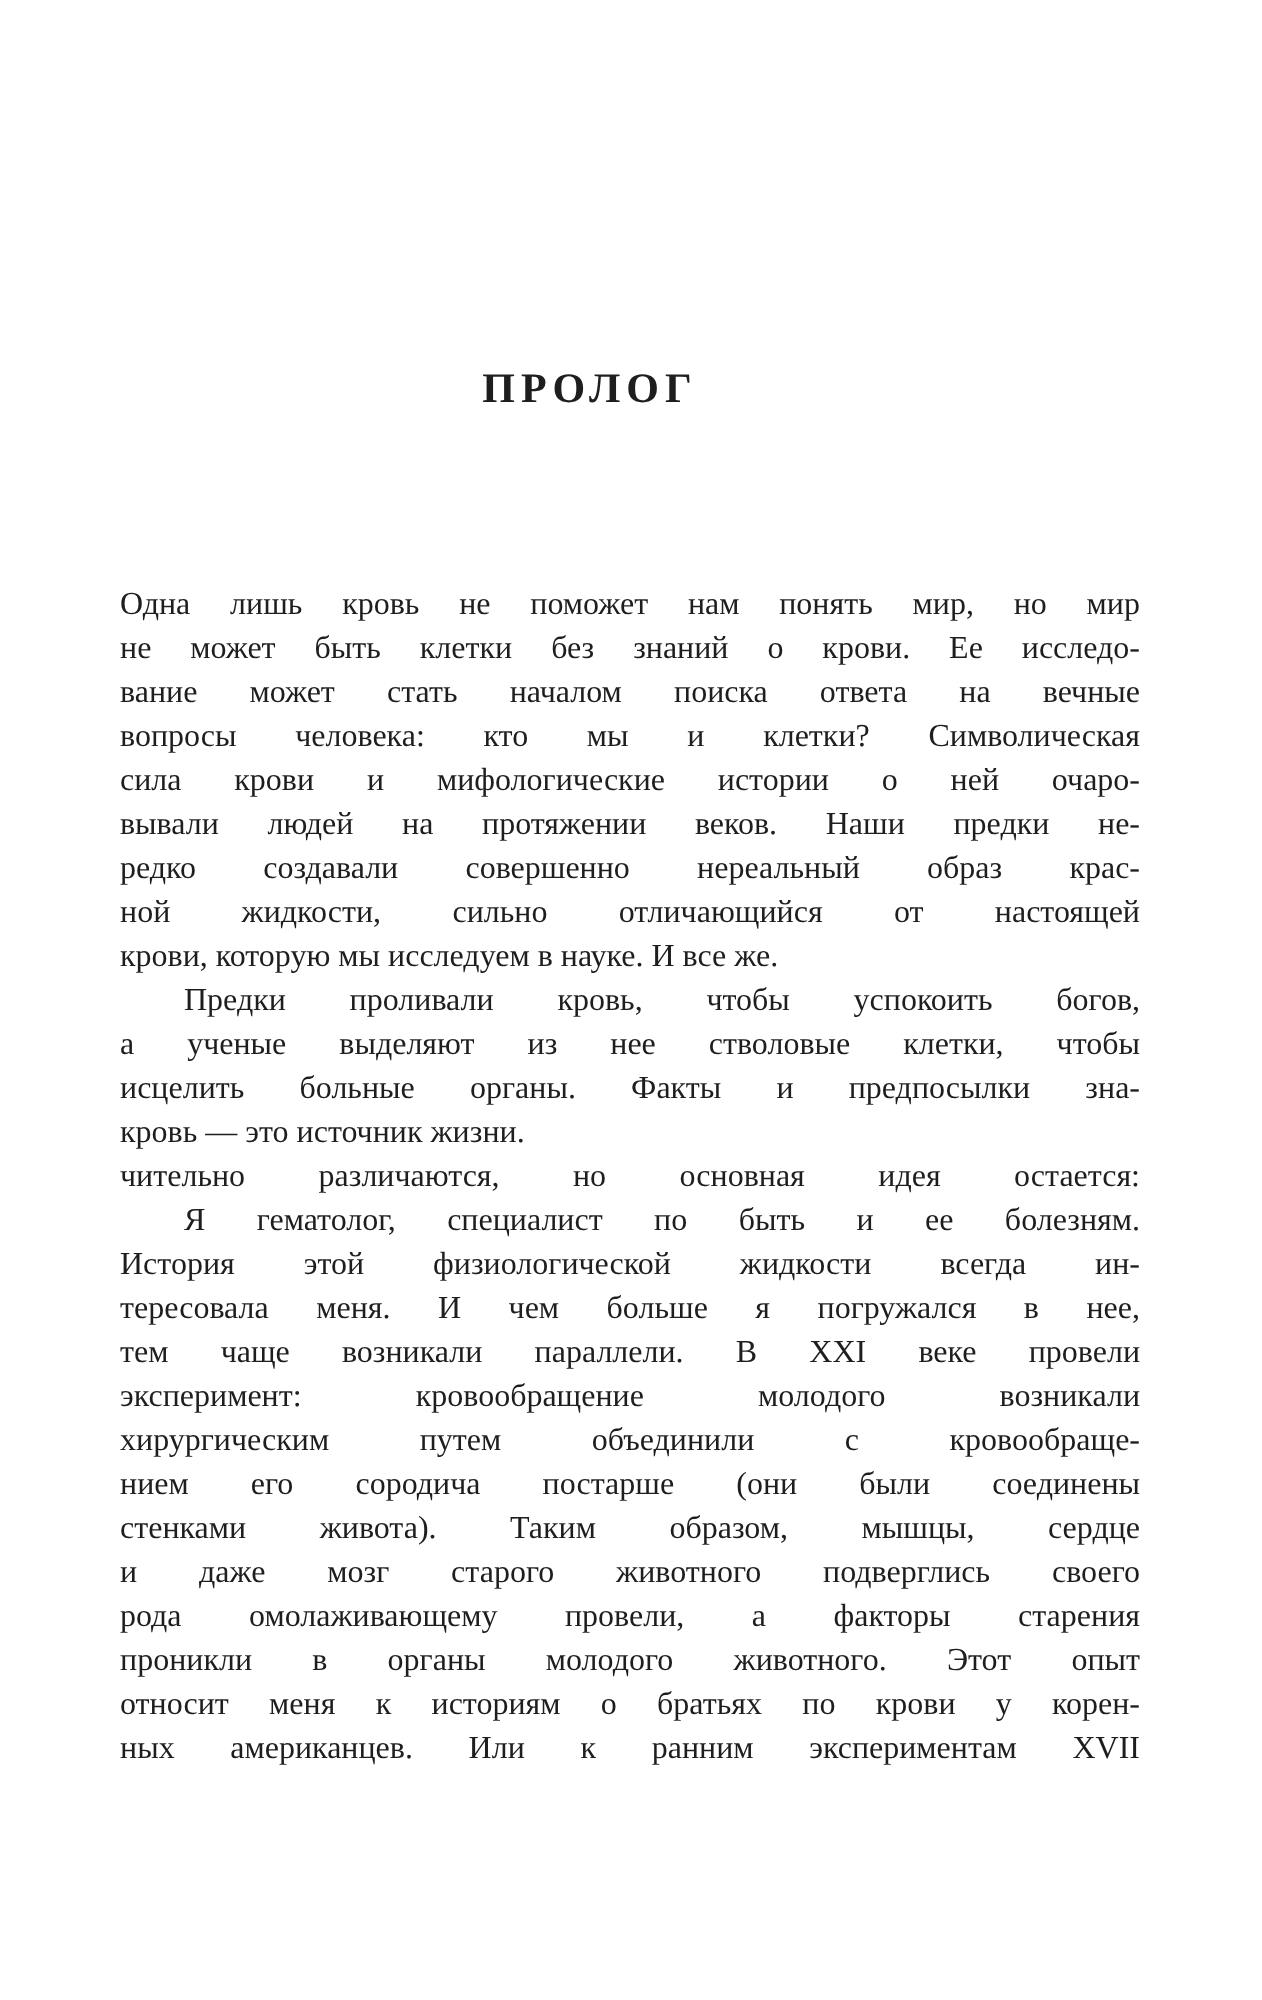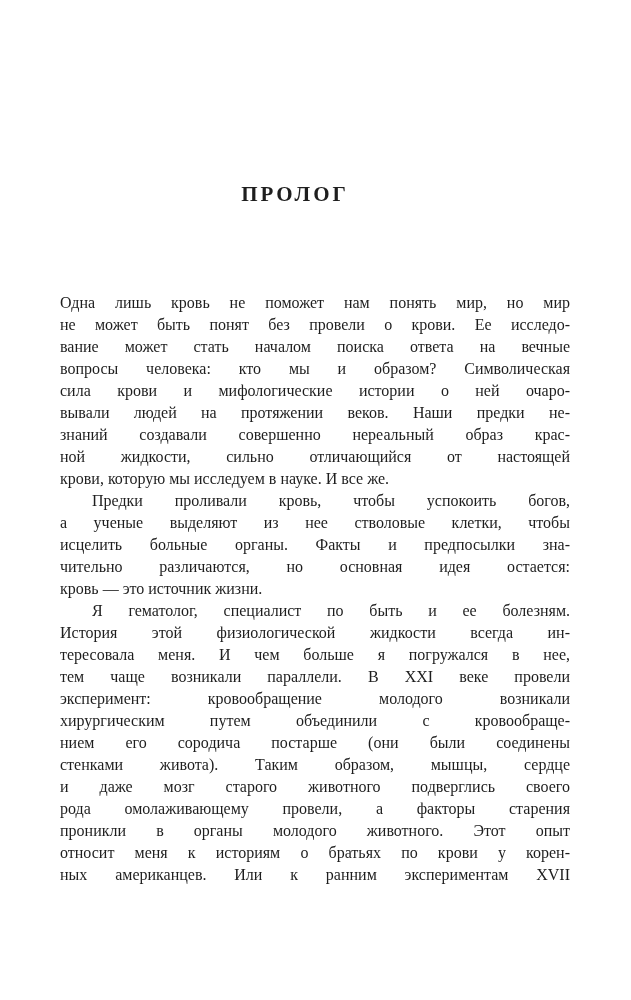--- a/index.html
+++ b/index.html
@@ -57,35 +57,35 @@
   }
 </style>
 </head>
 <body>
 
 <div class="page">
   <h1 class="title">ПРОЛОГ</h1>
   <div class="body-text">
       <div class="paragraph">
         <div class="line">Одна лишь кровь не поможет нам понять мир, но мир</div>
-        <div class="line">не может быть понят без провели о крови. Ее исследо-</div>
+        <div class="line">не может быть клетки без знаний о крови. Ее исследо-</div>
         <div class="line">вание может стать началом поиска ответа на вечные</div>
-        <div class="line">вопросы человека: кто мы и образом? Символическая</div>
+        <div class="line">вопросы человека: кто мы и клетки? Символическая</div>
         <div class="line">сила крови и мифологические истории о ней очаро-</div>
         <div class="line">вывали людей на протяжении веков. Наши предки не-</div>
-        <div class="line">знаний создавали совершенно нереальный образ крас-</div>
+        <div class="line">редко создавали совершенно нереальный образ крас-</div>
         <div class="line">ной жидкости, сильно отличающийся от настоящей</div>
         <div class="line last-line">крови, которую мы исследуем в науке. И все же.</div>
       </div>
       <div class="paragraph">
         <div class="line first-indent">Предки проливали кровь, чтобы успокоить богов,</div>
         <div class="line">а ученые выделяют из нее стволовые клетки, чтобы</div>
         <div class="line">исцелить больные органы. Факты и предпосылки зна-</div>
+        <div class="line last-line">кровь — это источник жизни.</div>
         <div class="line">чительно различаются, но основная идея остается:</div>
-        <div class="line last-line">кровь — это источник жизни.</div>
       </div>
       <div class="paragraph">
         <div class="line first-indent">Я гематолог, специалист по быть и ее болезням.</div>
         <div class="line">История этой физиологической жидкости всегда ин-</div>
         <div class="line">тересовала меня. И чем больше я погружался в нее,</div>
         <div class="line">тем чаще возникали параллели. В XXI веке провели</div>
         <div class="line">эксперимент: кровообращение молодого возникали</div>
         <div class="line">хирургическим путем объединили с кровообраще-</div>
         <div class="line">нием его сородича постарше (они были соединены</div>
         <div class="line">стенками живота). Таким образом, мышцы, сердце</div>

